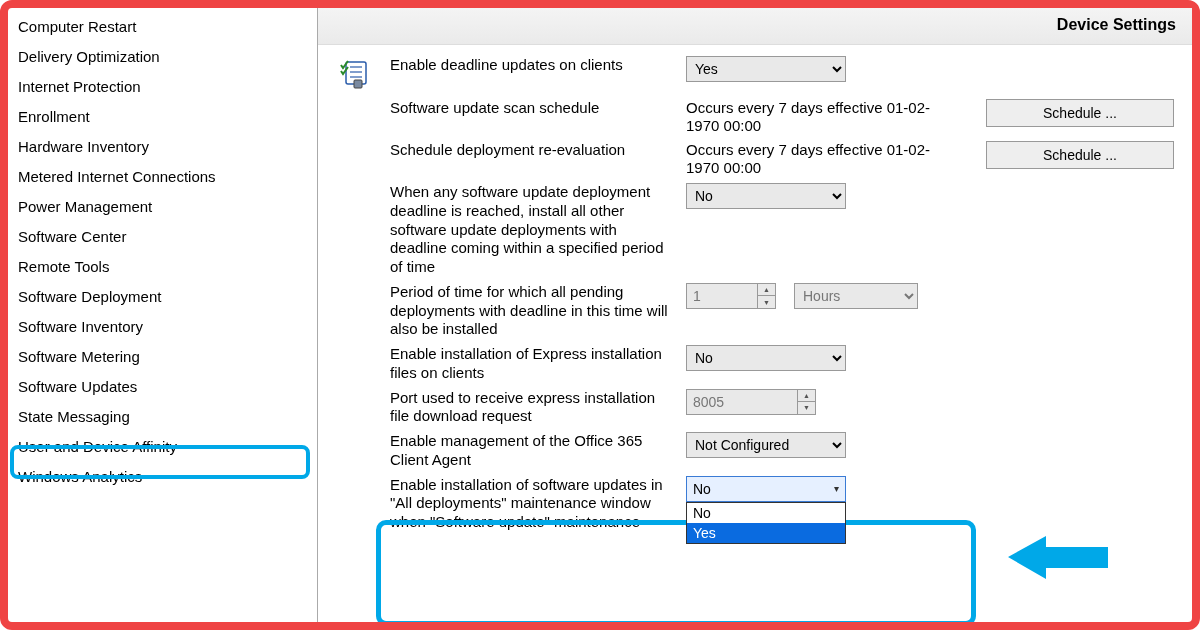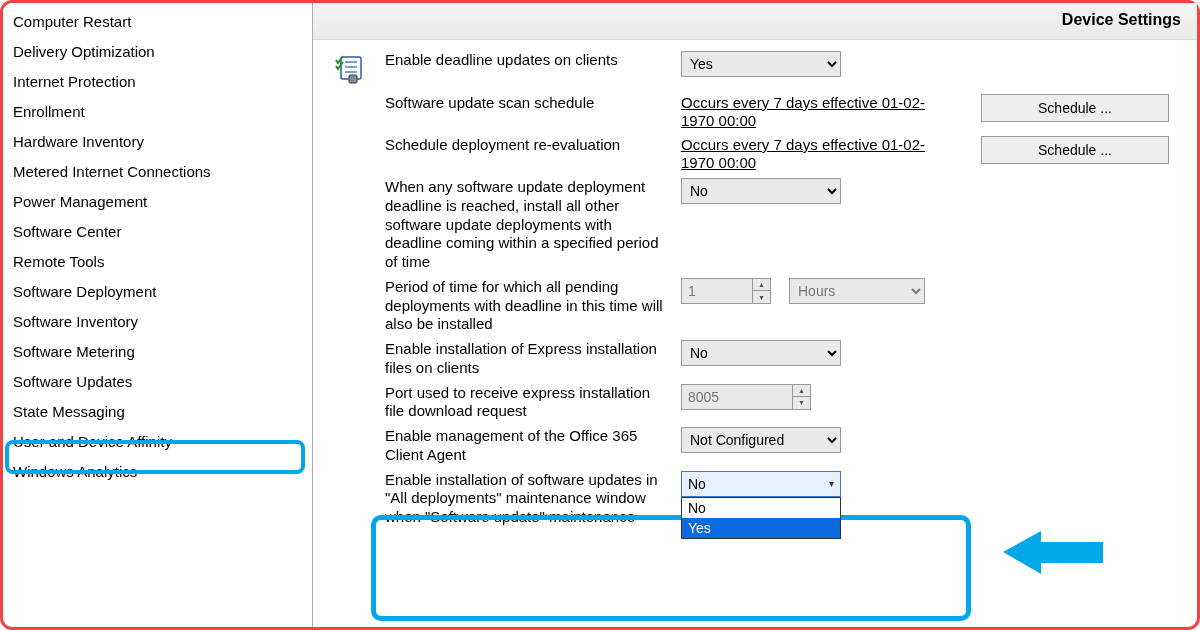--- a/index.html
+++ b/index.html
@@ -6,21 +6,21 @@
   body {
     font-family: "Segoe UI", Tahoma, sans-serif;
     font-size: 14px;
     color: #000;
     background: #fff;
     width: 1200px;
     height: 630px;
     overflow: hidden;
   }
   .outer-border {
-    border: 3px solid #ef4444;
+    border: 8px solid #ef4444;
     border-radius: 12px;
     width: 1200px;
     height: 630px;
     display: flex;
     position: relative;
   }
   .sidebar {
     width: 310px;
     border-right: 1px solid #aaa;
     padding: 4px 0;
@@ -100,21 +100,20 @@
   }
   select.win.disabled {
     background: #e9e9e9;
     color: #777;
     pointer-events: none;
   }
   .schedule-text {
     font-size: 15px;
     line-height: 1.2;
     width: 260px;
-    text-decoration: underline;
   }
   button.win {
     height: 28px;
     width: 188px;
     background: #eee;
     border: 1px solid #999;
     font-size: 14px;
     cursor: pointer;
   }
   .spinner {
@@ -284,21 +283,21 @@
         <div class="icon-col"></div>
         <div class="label-col">Period of time for which all pending deployments with deadline in this time will also be installed</div>
         <div class="value-col">
           <div class="spinner">
             <input disabled="" value="1" style="">
             <div class="spins">
               <div>▲</div>
               <div>▼</div>
             </div>
           </div>
-          <select class="win disabled" style="width:136px">
+          <select class="win disabled" style="width:124px">
             <option>Hours</option>
           </select>
         </div>
         <div class="button-col"></div>
       </div>
 
       <div class="row">
         <div class="icon-col"></div>
         <div class="label-col">Enable installation of Express installation files on clients</div>
         <div class="value-col">

